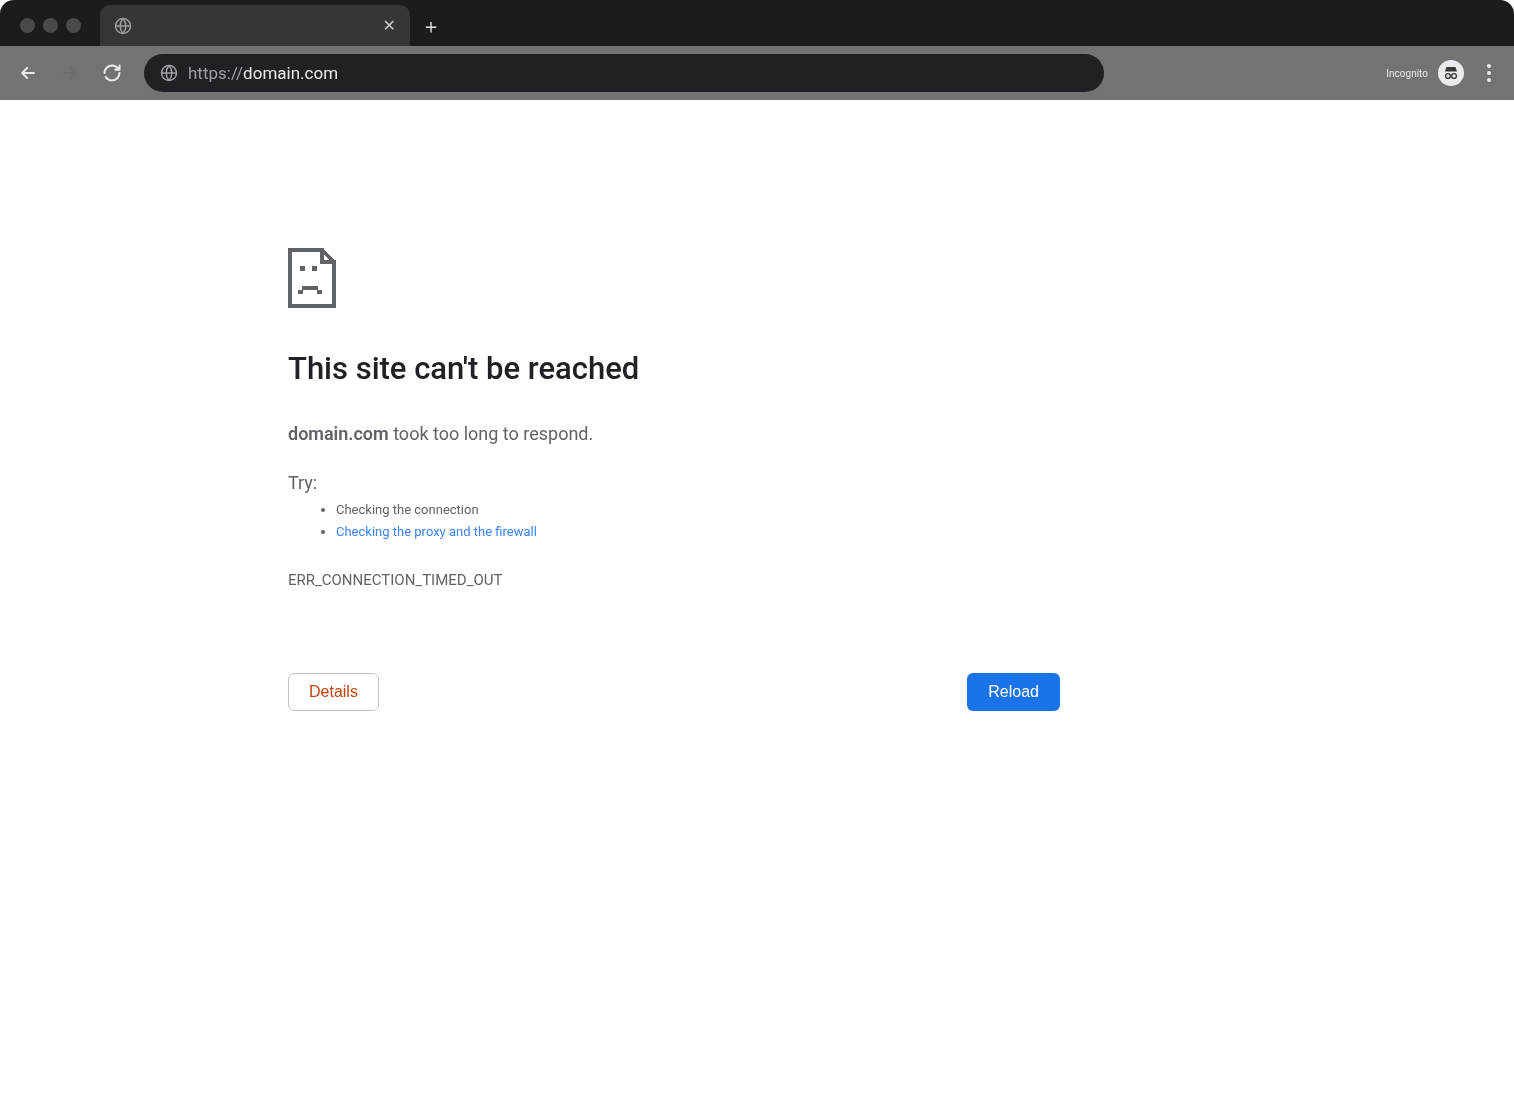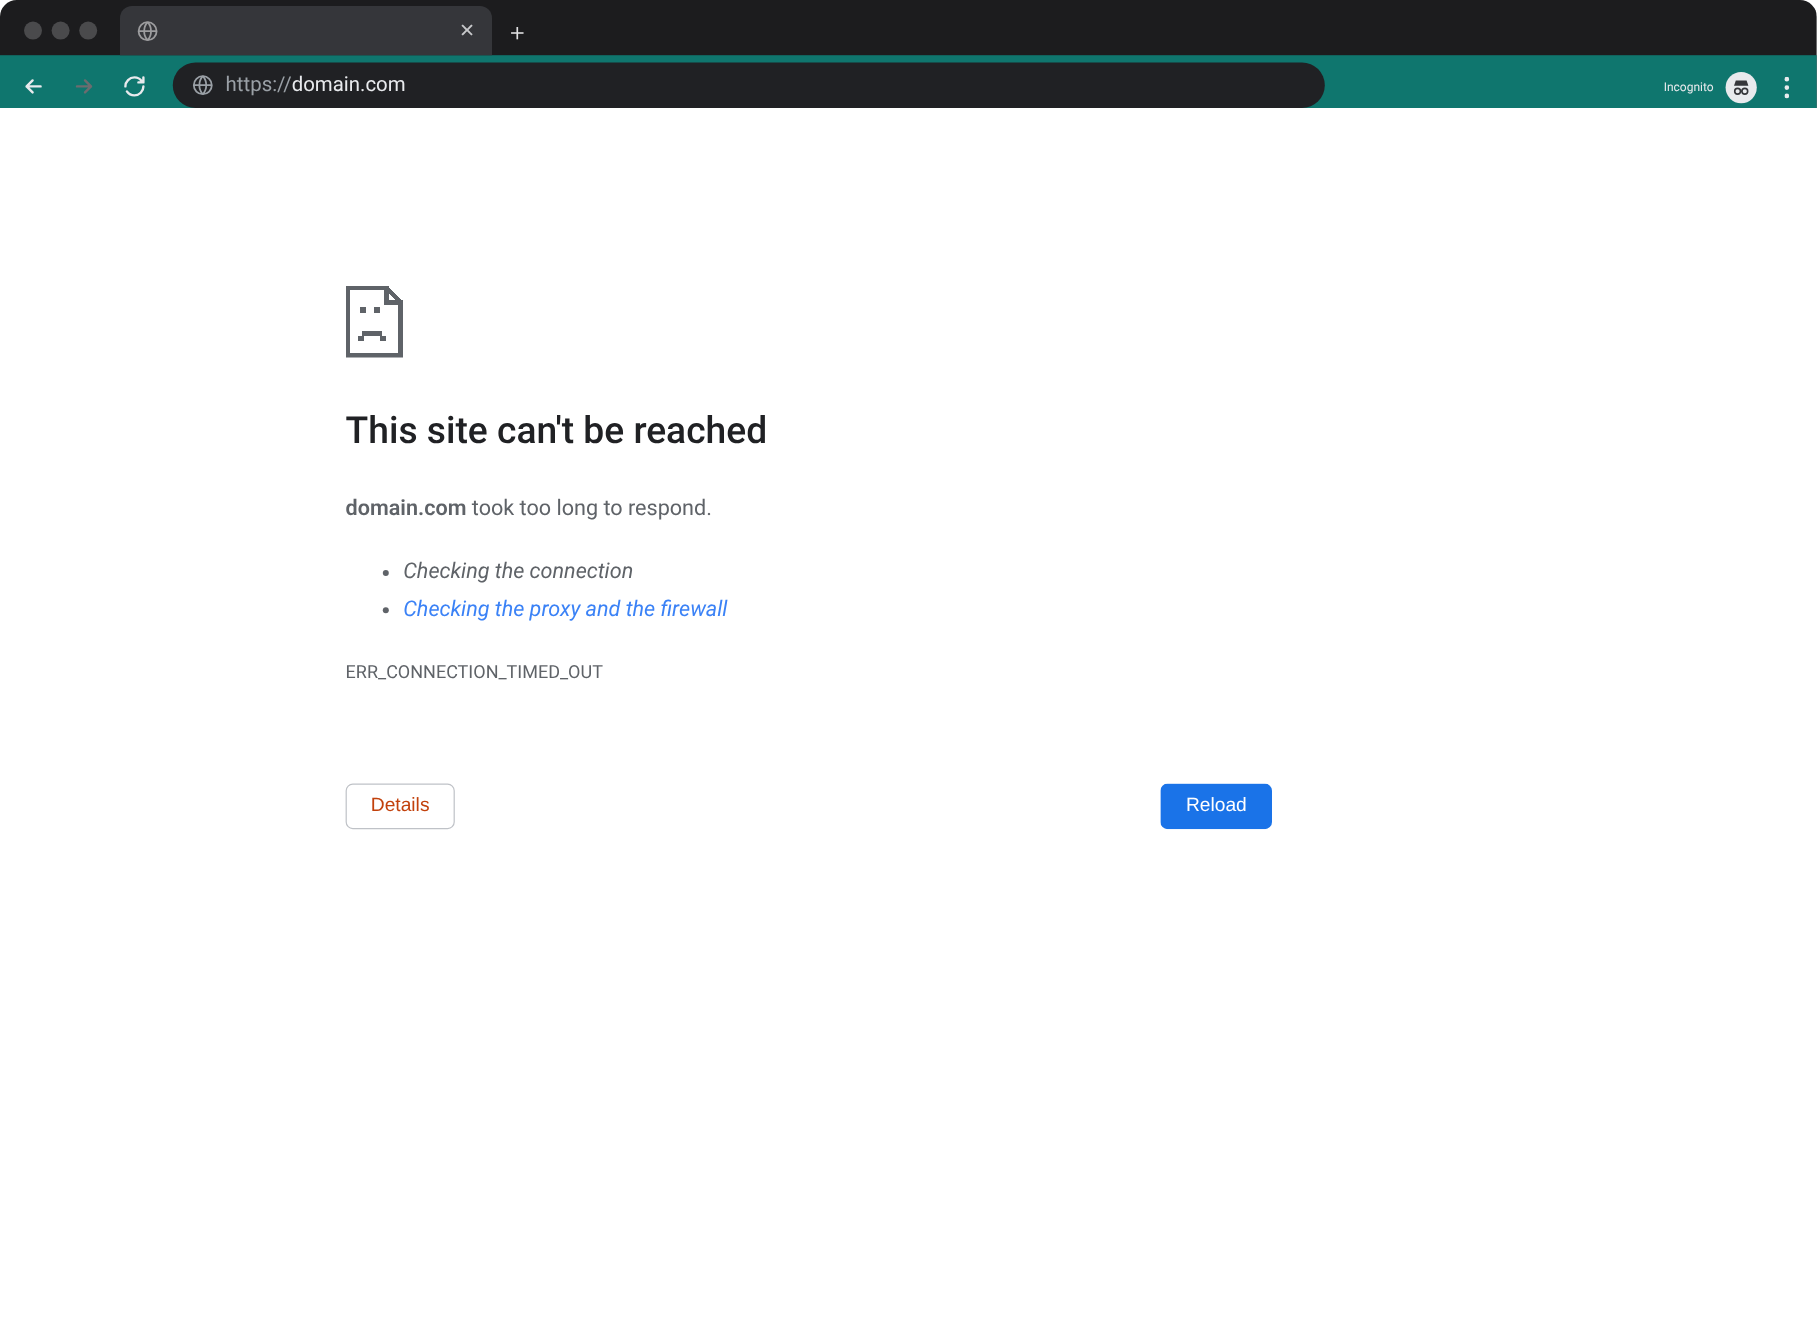--- a/index.html
+++ b/index.html
@@ -35,23 +35,23 @@
     .tab .globe { color:#9c9c9e; display:flex; }
     .tab-title { flex:1; color:#cfd0d2; font-size:14px; }
     .tab-close { color:#c8c9cb; font-size:16px; cursor:pointer; padding:4px; }
     .new-tab {
       color:#e1e1e3; font-size:20px; width:34px; height:34px;
       display:flex; align-items:center; justify-content:center;
       margin-left:4px; margin-bottom:3px; cursor:pointer;
       border-radius:50%;
     }
     .toolbar {
-      height:44px;
-      background:#0f766e;
-      display:flex; align-items:flex-end;
+      height:54px;
+      background:#737373;
+      display:flex; align-items:center;
       padding:0 10px;
       gap:6px;
     }
     .nav-btn {
       width:36px; height:36px;
       display:flex; align-items:center; justify-content:center;
       color:#e8eaed; border-radius:50%; cursor:pointer;
     }
     .nav-btn.disabled { color:#6b6c6f; cursor:default; }
     .omnibox {
@@ -76,21 +76,21 @@
       padding-top:148px;
       display:flex; justify-content:flex-start;padding-left:28px;
     }
     .error-box { width:780px; margin-left:260px; }
     .frowny { margin-bottom:42px; }
     h1 { font-size:31px; font-weight:500; color:#202124; margin-bottom:22px; }
     .sub { font-size:18px; color:#5f6368; margin-bottom:28px;margin-top:36px; }
     .sub strong { font-weight:600; color:#5f6368; }
     .try { font-size:18px; color:#5f6368; margin-bottom:6px; }
     ul.suggestions { list-style:disc; padding-left:48px; }
-    ul.suggestions li { font-size:18px; color:#5f6368; line-height:1.7;font-style:italic; }
+    ul.suggestions li { font-size:13px; color:#5f6368; line-height:1.7; }
     ul.suggestions li.link a { color:#3b82f6; text-decoration:none; cursor:pointer; }
     .errcode { font-size:15px; color:#5f6368; margin-top:28px; }
     .button-row { display:flex; justify-content:space-between; margin-top:84px; padding-right:8px; }
     .btn {
       font-size:16px; padding:9px 20px; border-radius:6px; cursor:pointer;
       border:1px solid transparent;
     }
     .btn-outline { background:#fff; border-color:#bfc2c7; color:#c2410c; }
     .btn-primary { background:#1a73e8; color:#fff; }
     svg { display:block; }
@@ -184,20 +184,21 @@
         <rect x="29" y="42" width="5" height="4" fill="#5f6368"></rect>
       </svg>
     </div>
 
     <h1>This site can't be reached</h1>
 
     <p class="sub">
       <strong>domain.com</strong><span> took too long to respond.</span>
     </p>
 
+    <p class="try">Try:</p>
     <ul class="suggestions">
       <li>Checking the connection</li>
       <li class="link"><a>Checking the proxy and the firewall</a></li>
     </ul>
 
     <p class="errcode">ERR_CONNECTION_TIMED_OUT</p>
 
     <div class="button-row">
       <button class="btn btn-outline">Details</button>
       <button class="btn btn-primary">Reload</button>

